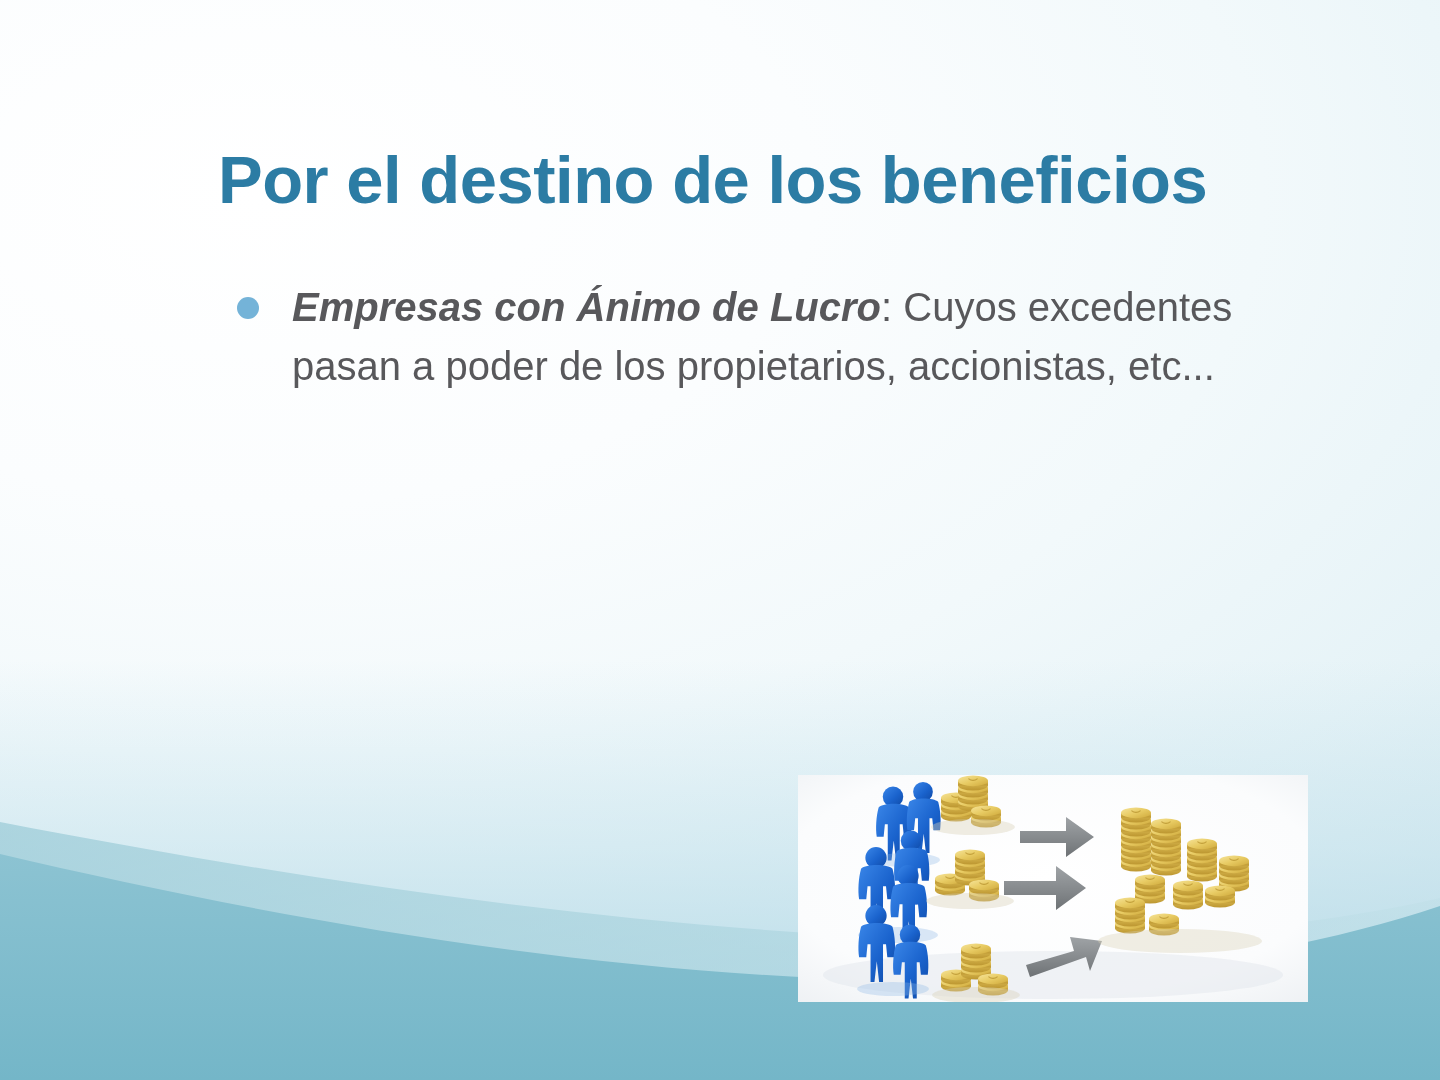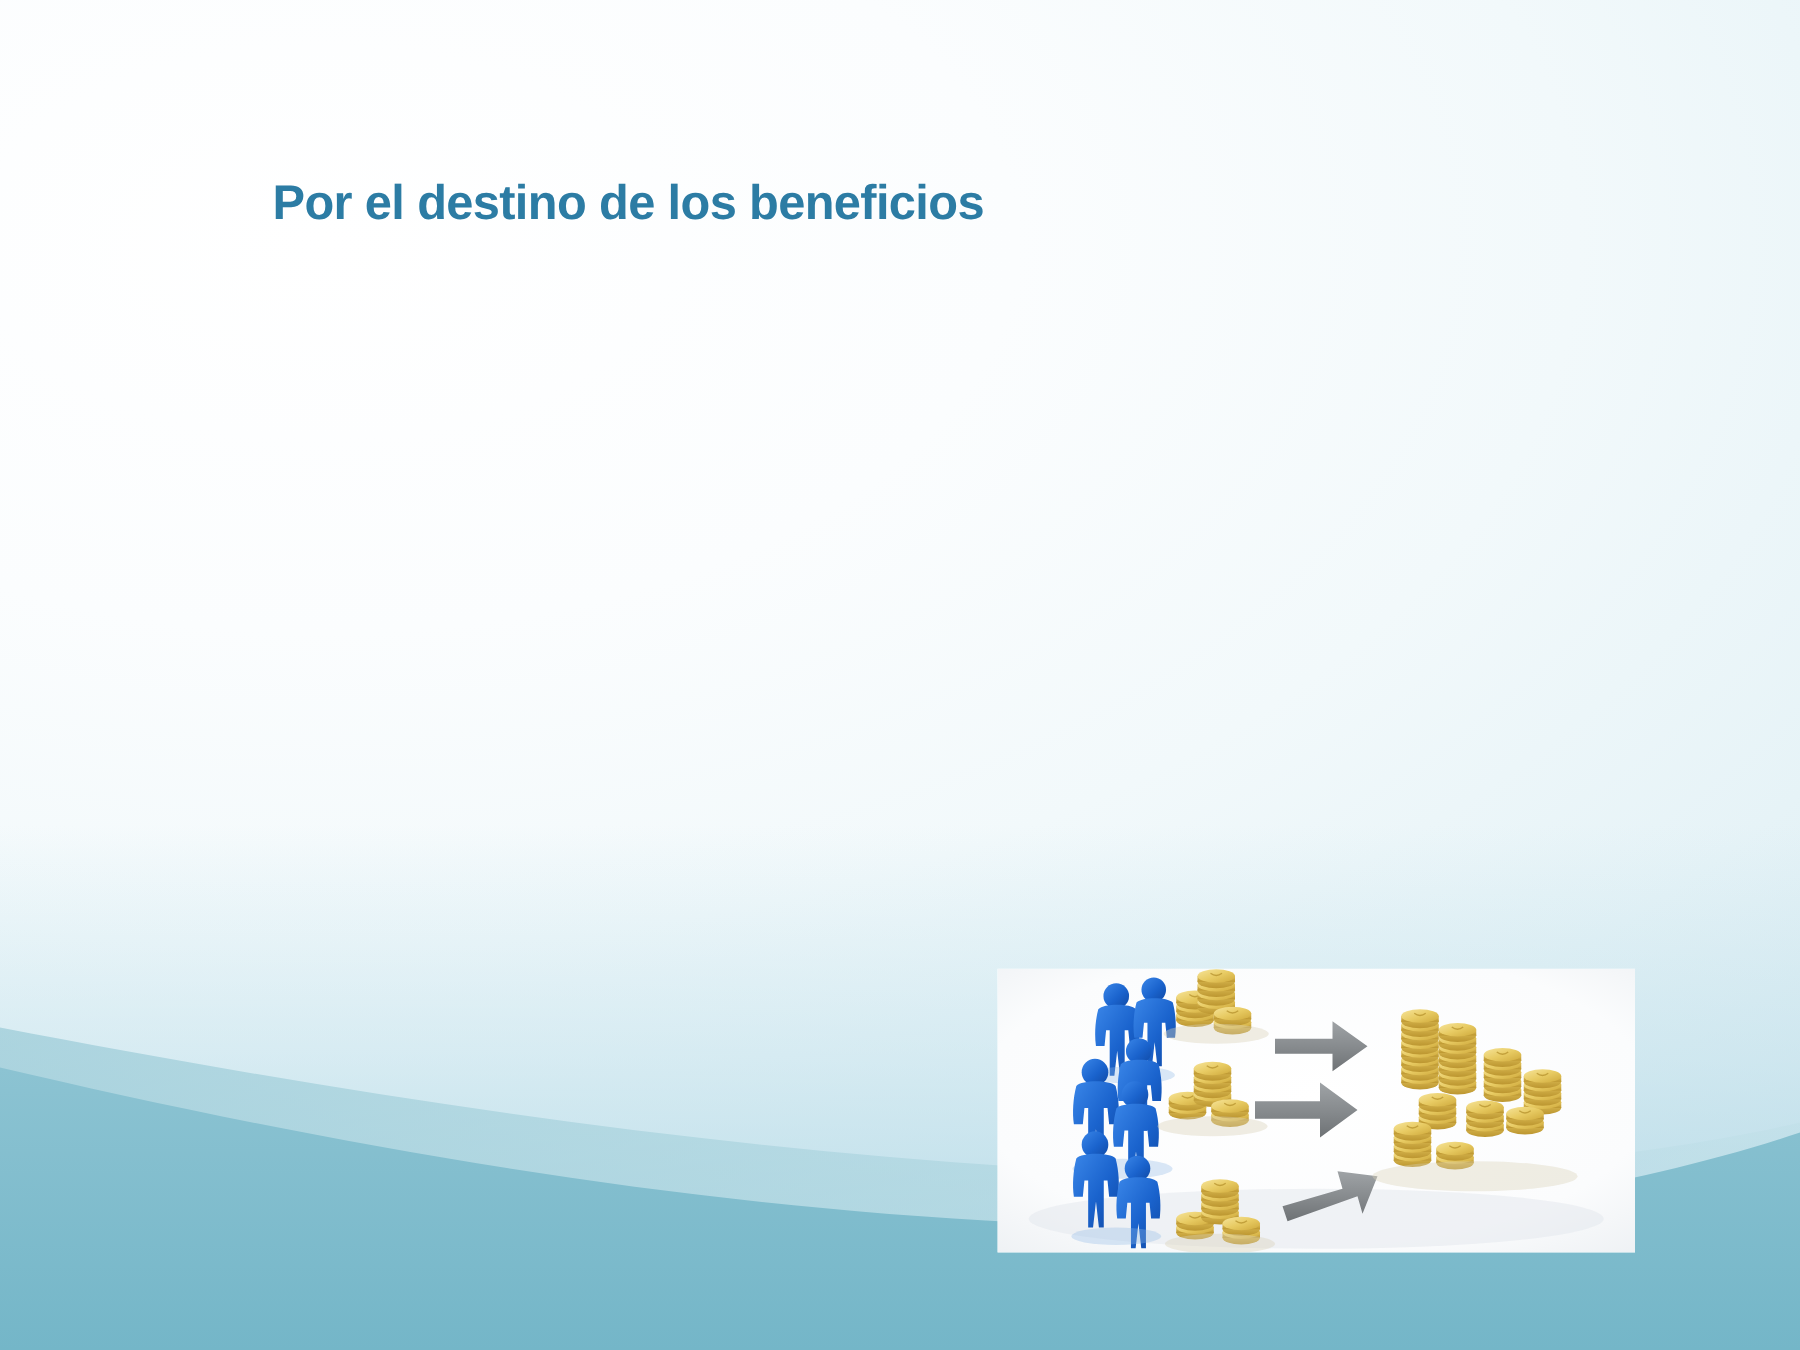--- a/index.html
+++ b/index.html
@@ -37,21 +37,21 @@
     position: absolute;
     left: 0; right: 0; bottom: 0;
     height: 300px;
     width: 1440px;
   }
 
   #title {
     position: absolute;
     left: 218px;
     top: 141px;
-    font-size: 39px;
+    font-size: 67px;
     font-weight: bold;
     letter-spacing: -0.5px;
     color: #2c7ca4;
     white-space: nowrap;
   }
 
   #body-block {
     position: absolute;
     left: 232px;
     top: 278px;
@@ -124,20 +124,24 @@
 
     <path d="M0,42 C260,92 560,140 860,156 C1100,168 1300,150 1440,118 L1440,300 L0,300 Z" fill="url(#waveGradB)"></path>
 
     <path d="M0,74 C230,128 520,184 820,198 C1080,210 1290,176 1440,126 L1440,300 L0,300 Z" fill="url(#waveGradA)"></path>
   </svg>
 
   <div id="title">Por el destino de los beneficios</div>
 
   <div id="body-block">
 
+    <div class="bullet-row b1">
+      <span class="bullet-dot"></span>
+      <span class="para"><span class="lead">Empresas con Ánimo de Lucro</span><span class="rest">: Cuyos excedentes pasan a poder de los propietarios, accionistas, etc...</span></span>
+    </div>
 
 
   </div>
 
   <div id="picture">
     <svg width="510" height="227" viewBox="0 0 510 227" xmlns="http://www.w3.org/2000/svg">
       <defs>
         <linearGradient id="gPerson" x1="0" y1="0" x2="1" y2="1">
           <stop offset="0%" stop-color="#3a86e8"></stop>
           <stop offset="55%" stop-color="#1a63cd"></stop>

